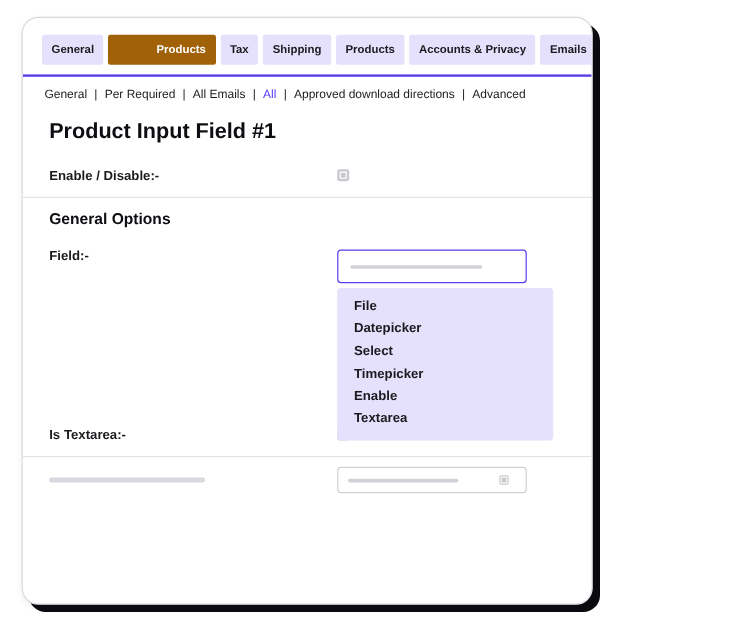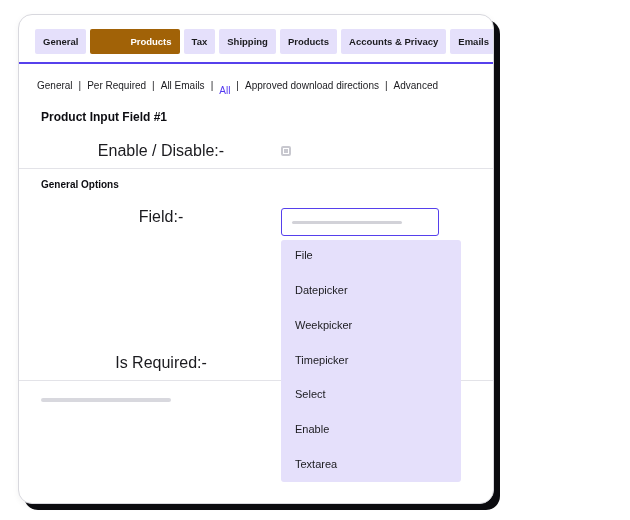--- a/index.html
+++ b/index.html
@@ -47,45 +47,44 @@
     display: flex;
     align-items: center;
     gap: 6px;
     padding: 10px 18px 6px 18px;
     font-size: 10px;
     color: #1b1b1f;
     font-weight: 500;
   }
   .subtabs .sep { color: #1b1b1f; }
   .subtabs span[data-name^="subtab"] { cursor: pointer; }
-  .subtabs .active { color: #5338f0; margin-top: 11px; }
+  .subtabs .active { color: #5338f0; }
   .section-title {
-    font-size: 12px;
+    font-size: 18px;
     font-weight: 700;
     padding: 8px 22px 10px 22px;
     color: #0d0d12;
   }
   .section-title.small {
-    font-size: 10px;
+    font-size: 13px;
     padding: 10px 22px 8px 22px;
   }
   .row {
     display: flex;
     align-items: center;
     padding: 8px 22px;
     border-bottom: 1px solid #e3e3e8;
     min-height: 34px;
   }
   .row.no-border { border-bottom: none; }
   .row .label {
     width: 240px;
-    font-size: 16px;
-    color: #1b1b1f;
-    font-weight: 400;
-    text-align: center;
+    font-size: 11px;
+    color: #1b1b1f;
+    font-weight: 700;
   }
   .row .control {
     flex: 1;
     position: relative;
   }
   .chk-icon {
     width: 10px; height: 10px;
     border: 2px solid #c8c8cf;
     border-radius: 2px;
     display: inline-block;
@@ -113,22 +112,23 @@
   }
   .dropdown {
     position: absolute;
     left: 0; top: 32px;
     width: 180px;
     background: #e5e0fb;
     border-radius: 3px;
     padding: 8px 14px 10px 14px;
     display: flex;
     flex-direction: column;
-    gap: 20px;
+    gap: 4px;
     z-index: 5;
+    font-weight: bold;
   }
   .dropdown .opt {
     font-size: 11px;
     color: #1b1b1f;
     cursor: pointer;
     line-height: 1.35;
   }
   .text-input {
     width: 158px;
     height: 25px;
@@ -192,31 +192,30 @@
 
   <div class="row no-border type-area" data-name="row-type">
     <div class="label" data-name="label-type">Field:-</div>
     <div class="control" data-name="control-type">
       <div class="select-box" data-name="type-select">
         <span class="ph-line" data-name="placeholder-line-icon"></span>
       </div>
       <div class="dropdown" data-name="type-dropdown">
         <div class="opt" data-name="type-option-file">File</div>
         <div class="opt" data-name="type-option-datepicker">Datepicker</div>
-        <div class="opt" data-name="type-option-weekpicker">Weekpicker</div>
+        <div class="opt" data-name="type-option-select">Select</div>
         <div class="opt" data-name="type-option-timepicker">Timepicker</div>
-        <div class="opt" data-name="type-option-select">Select</div>
         <div class="opt" data-name="type-option-radio">Enable</div>
         <div class="opt" data-name="type-option-textarea">Textarea</div>
       </div>
     </div>
   </div>
 
   <div class="row" data-name="row-is-required">
-    <div class="label" data-name="label-is-required">Is Required:-</div>
+    <div class="label" data-name="label-is-required">Is Textarea:-</div>
     <div class="control" data-name="control-is-required">
       <span class="chk-icon" data-name="checkbox-is-required"></span>
     </div>
   </div>
 
 
   <div class="row no-border" data-name="row-placeholder">
     <div class="label" data-name="label-placeholder">
       <div class="skel-label" data-name="placeholder-label-icon"></div>
     </div>

